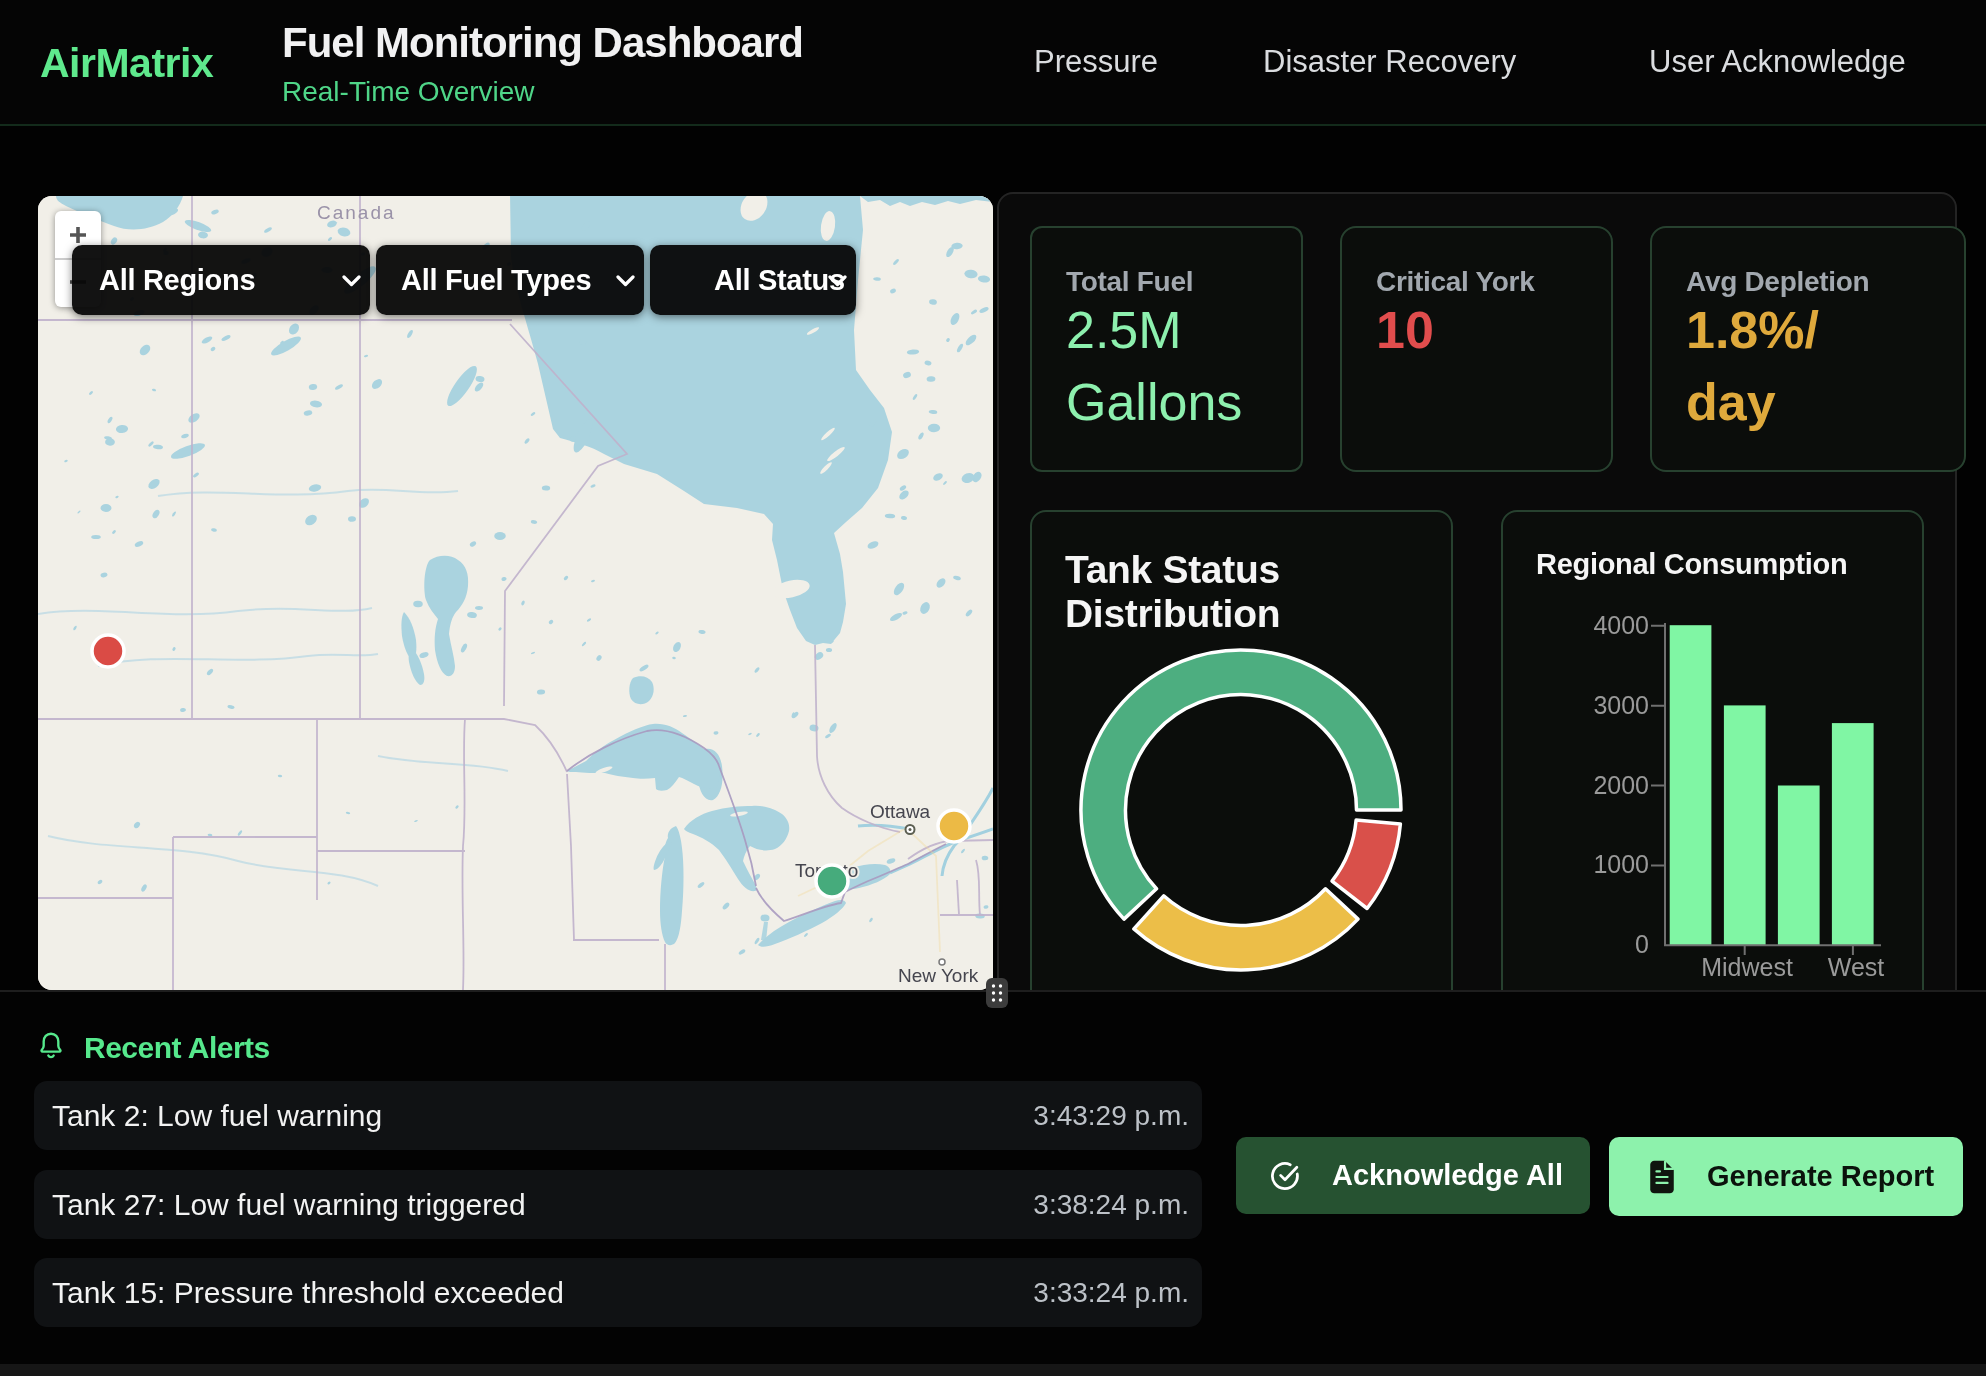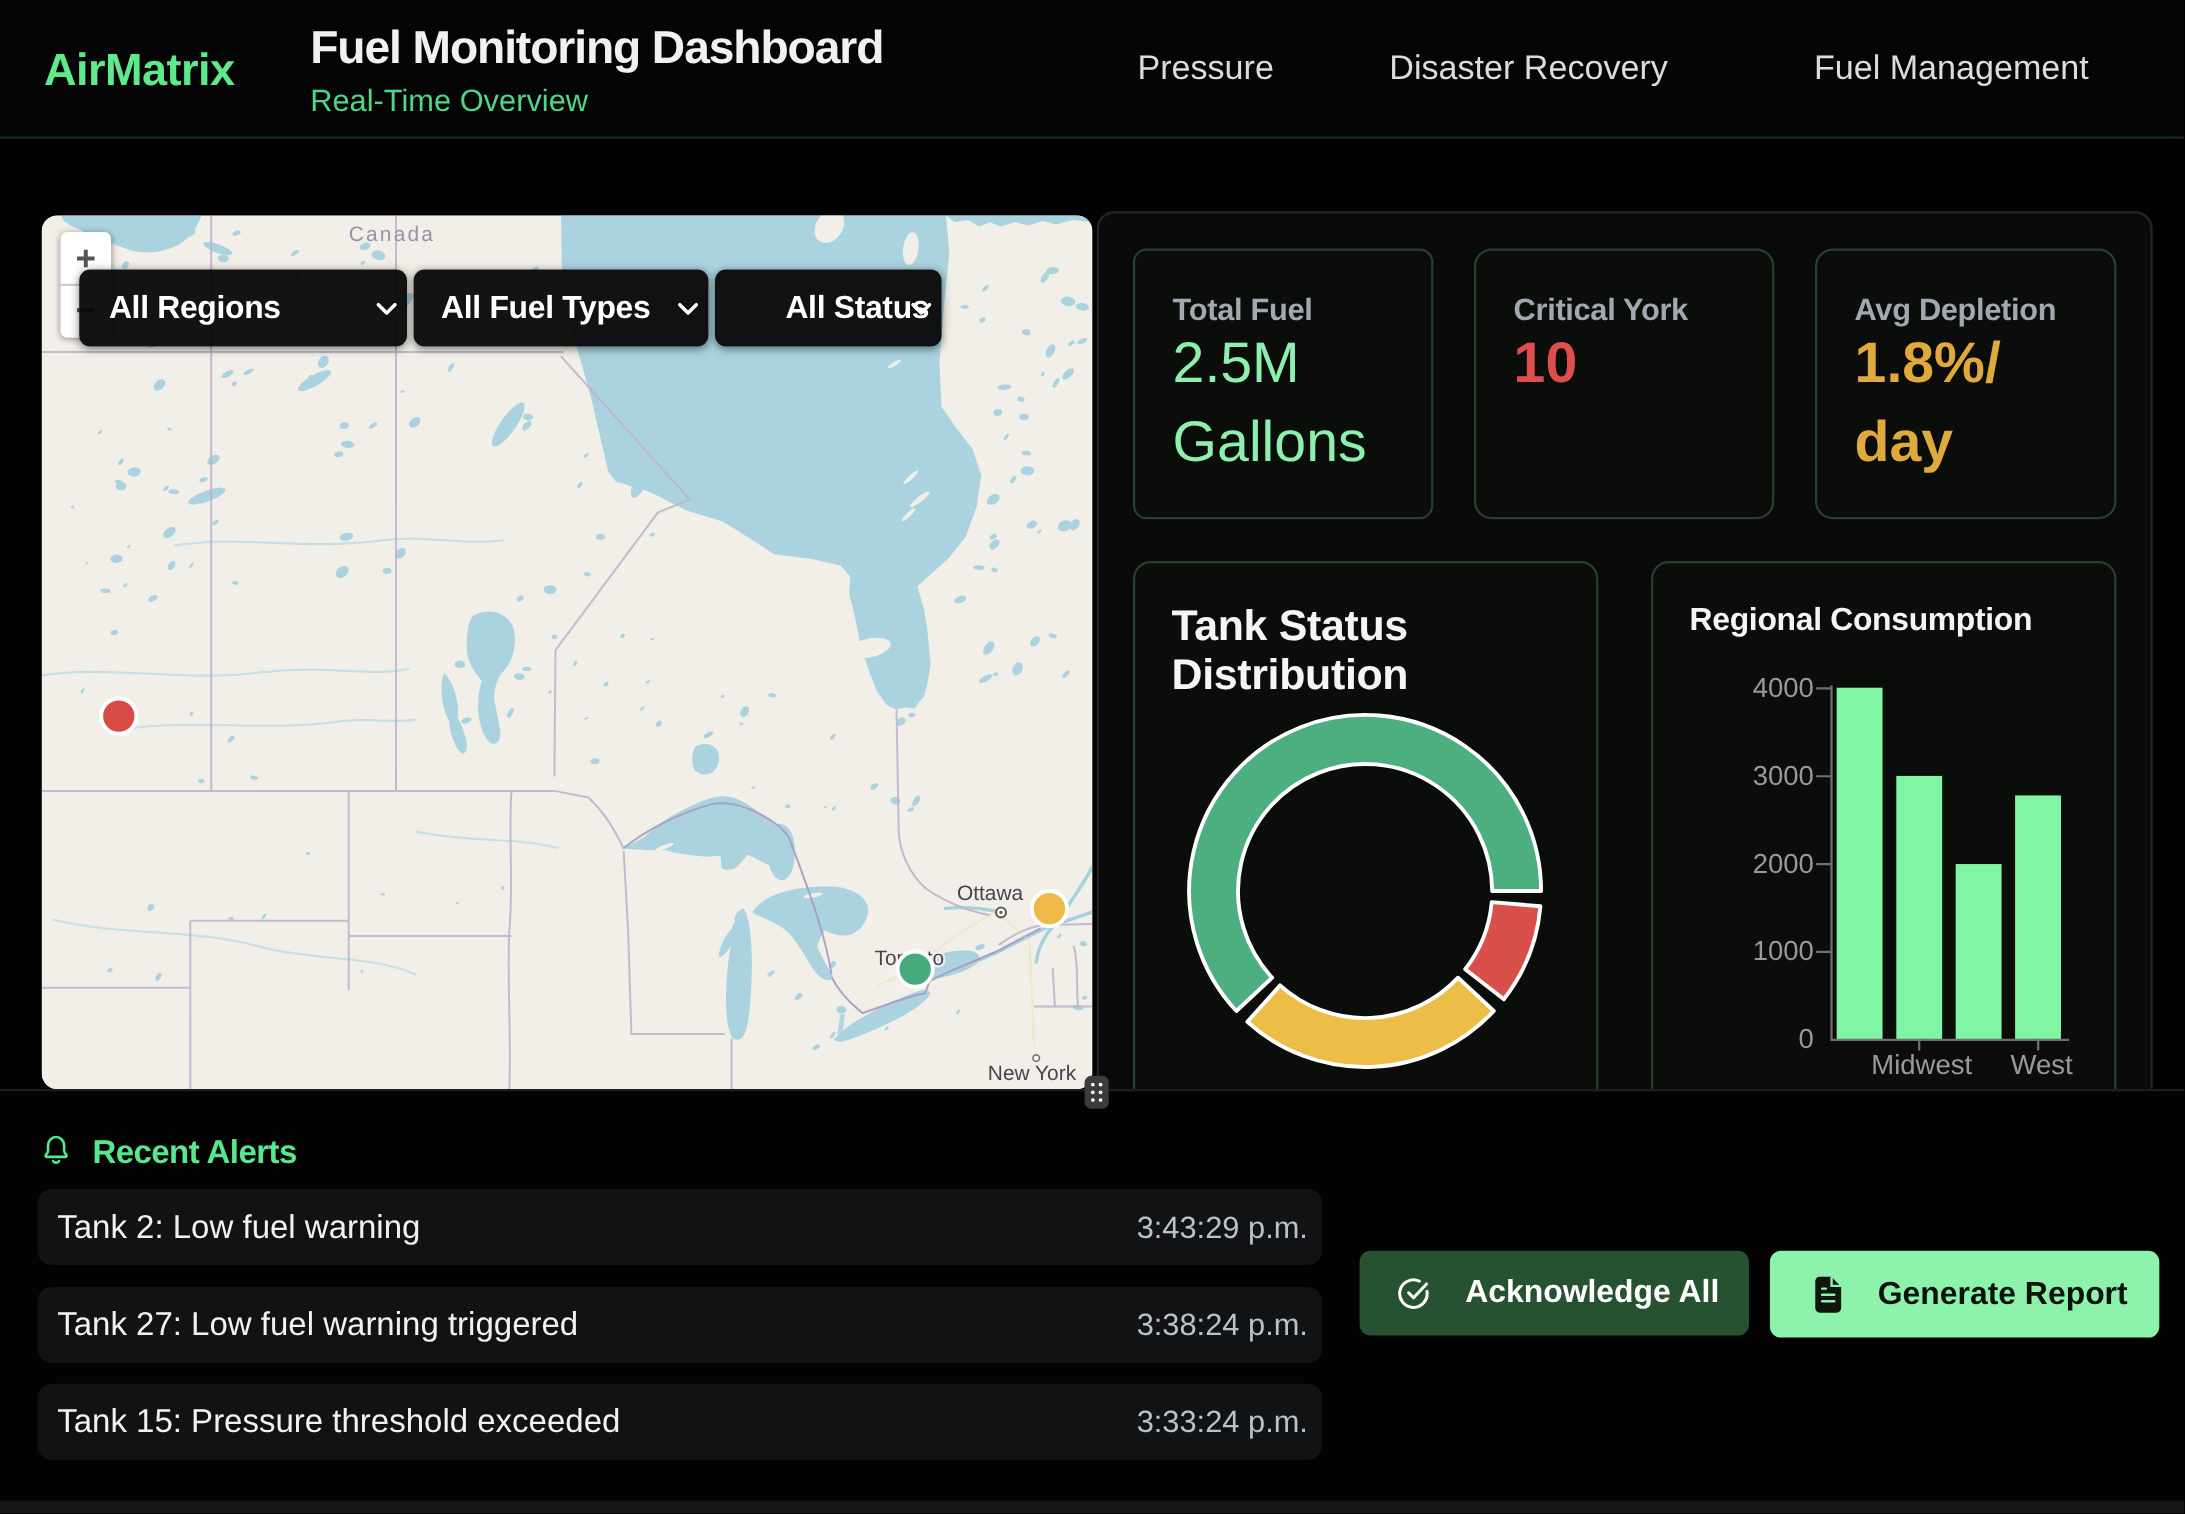--- a/index.html
+++ b/index.html
@@ -10,21 +10,21 @@
 </head>
 <body>
 <div id="root">
 
   <div class="abs" style="left:0;top:0;width:1986px;height:126px;background:#050505;border-bottom:2px solid #132b1b;">
     <div class="abs" style="left:40px;top:40px;font-size:41px;font-weight:bold;color:#5fe98d;letter-spacing:-0.5px;">AirMatrix</div>
     <div class="abs" style="left:282px;top:19px;font-size:42px;font-weight:bold;color:#f1f1f2;letter-spacing:-1px;">Fuel Monitoring Dashboard</div>
     <div class="abs" style="left:282px;top:76px;font-size:28px;font-weight:500;color:#4fd688;">Real-Time Overview</div>
     <div class="abs" style="left:1034px;top:44px;font-size:31px;color:#dadcdf;">Pressure</div>
     <div class="abs" style="left:1263px;top:44px;font-size:31px;color:#dadcdf;">Disaster Recovery</div>
-    <div class="abs" style="left:1649px;top:44px;font-size:31px;color:#dadcdf;">Fuel Management</div>
+    <div class="abs" style="left:1649px;top:44px;font-size:31px;color:#dadcdf;">User Acknowledge</div>
   </div>
 
   <div class="abs" style="left:38px;top:196px;width:955px;height:794px;border-radius:14px;overflow:hidden;background:#f1efe8;">
   <svg width="955" height="794" viewBox="0 0 955 794">
     <rect width="955" height="794" fill="#f1efe8"></rect>
 
     <path fill="#aad3df" d="M18,0 L145,0 C142,10 135,20 125,26 C110,34 92,36 76,30 C60,24 40,16 28,10 C22,7 18,4 18,0 Z"></path>
     <ellipse cx="160" cy="30" rx="14" ry="4" fill="#aad3df" transform="rotate(20 160 30)"></ellipse>
 
     <path fill="#aad3df" d="M472,-2 L473,60 C476,90 490,130 500,168 L515,233 L522,242
@@ -368,21 +368,21 @@
   <div class="abs" style="left:997px;top:192px;width:960px;height:900px;background:#0a0a0a;border:2px solid #242424;border-radius:16px;"></div>
 
   <div class="abs" style="left:1030px;top:226px;width:273px;height:246px;background:#0b0d0b;border:2px solid #27412f;border-radius:12px;">
     <div class="abs" style="left:34px;top:38px;font-size:28px;font-weight:bold;color:#a2a8af;letter-spacing:-0.3px;">Total Fuel</div>
     <div class="abs" style="left:34px;top:66px;font-size:52px;line-height:72px;font-weight:normal;color:#8df0ae;">2.5M Gallons</div>
   </div>
   <div class="abs" style="left:1340px;top:226px;width:273px;height:246px;background:#0b0d0b;border:2px solid #27412f;border-radius:16px;">
     <div class="abs" style="left:34px;top:38px;font-size:28px;font-weight:bold;color:#a2a8af;letter-spacing:-0.3px;">Critical York</div>
     <div class="abs" style="left:34px;top:66px;font-size:52px;line-height:72px;font-weight:bold;color:#e14d4d;">10</div>
   </div>
-  <div class="abs" style="left:1650px;top:226px;width:274px;height:246px;background:#0b0d0b;border:2px solid #27412f;border-radius:16px;">
+  <div class="abs" style="left:1650px;top:226px;width:316px;height:246px;background:#0b0d0b;border:2px solid #27412f;border-radius:16px;">
     <div class="abs" style="left:34px;top:38px;font-size:28px;font-weight:bold;color:#a2a8af;letter-spacing:-0.3px;">Avg Depletion</div>
     <div class="abs" style="left:34px;top:66px;font-size:52px;line-height:72px;font-weight:bold;color:#dfa93c;">1.8%/<br>day</div>
   </div>
 
   <div class="abs" style="left:1030px;top:510px;width:423px;height:560px;background:#0b0d0b;border:2px solid #27412f;border-radius:16px;">
     <div class="abs" style="left:33px;top:36px;font-size:39px;font-weight:bold;color:#f5f5f5;letter-spacing:-0.3px;">Tank Status Distribution</div>
   </div>
   <div class="abs" style="left:1501px;top:510px;width:423px;height:560px;background:#0b0d0b;border:2px solid #27412f;border-radius:16px;">
     <div class="abs" style="left:33px;top:36px;font-size:29px;font-weight:bold;color:#f5f5f5;letter-spacing:-0.3px;">Regional Consumption</div>
   </div>

